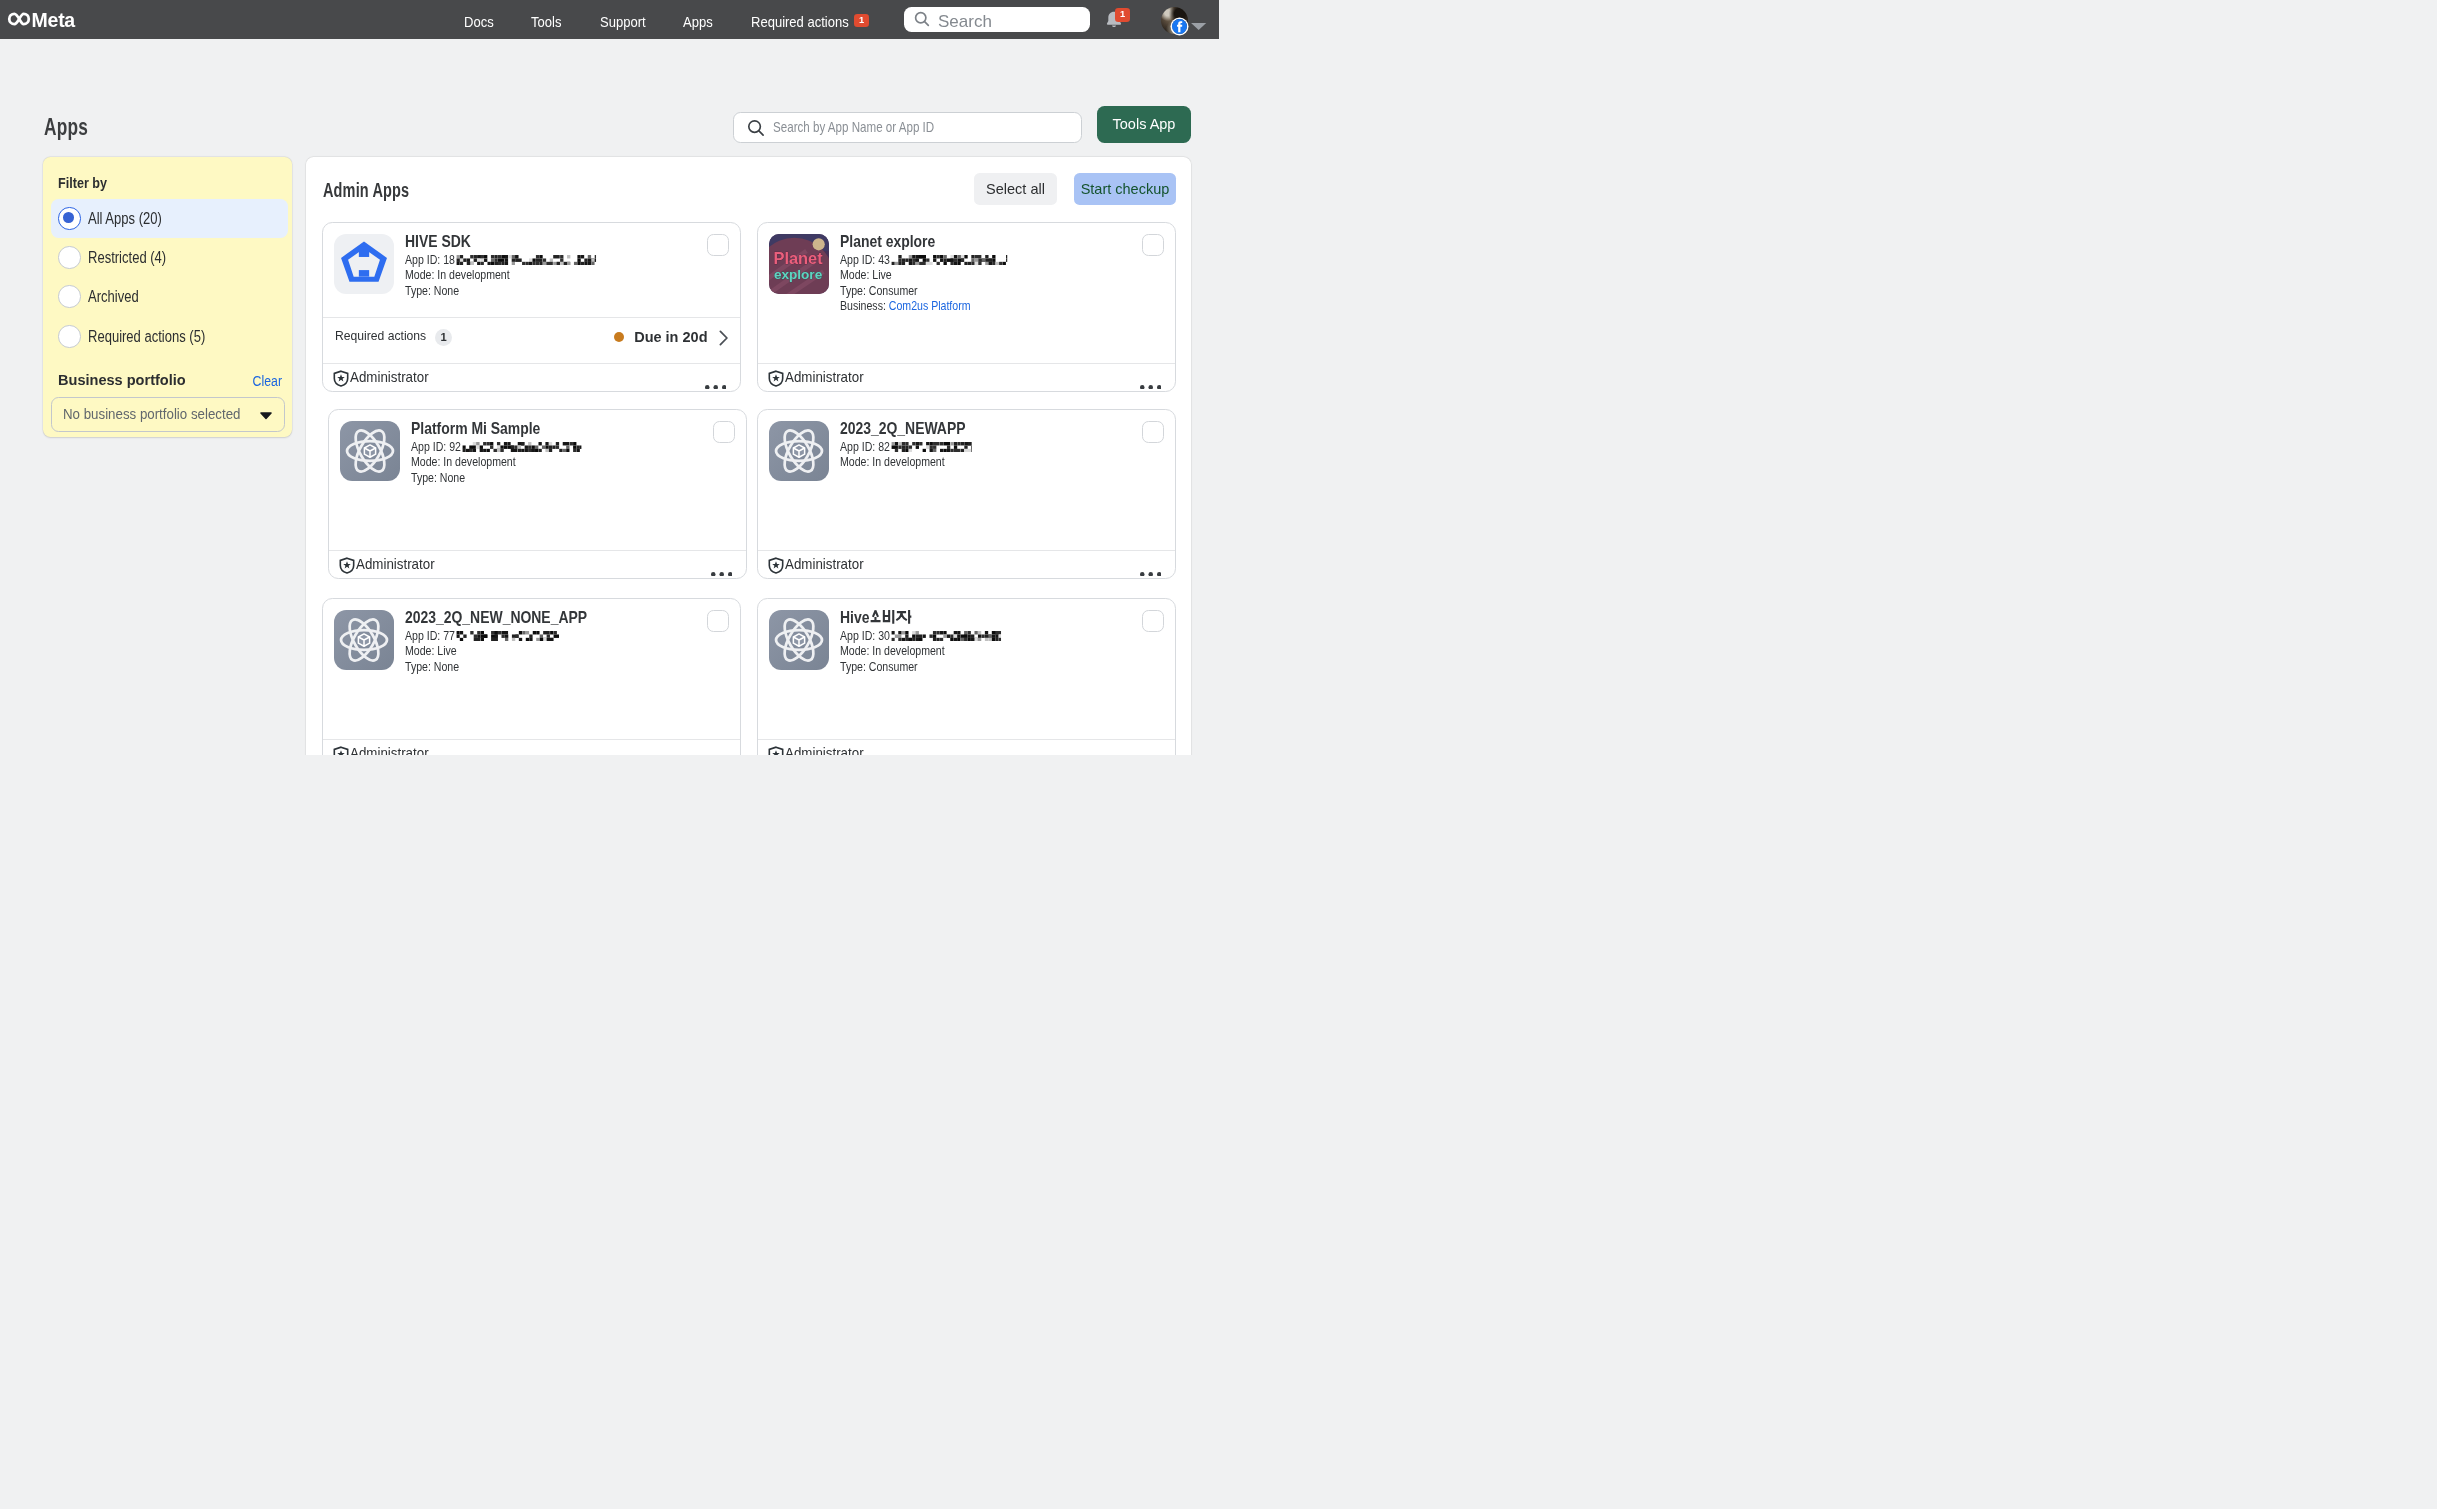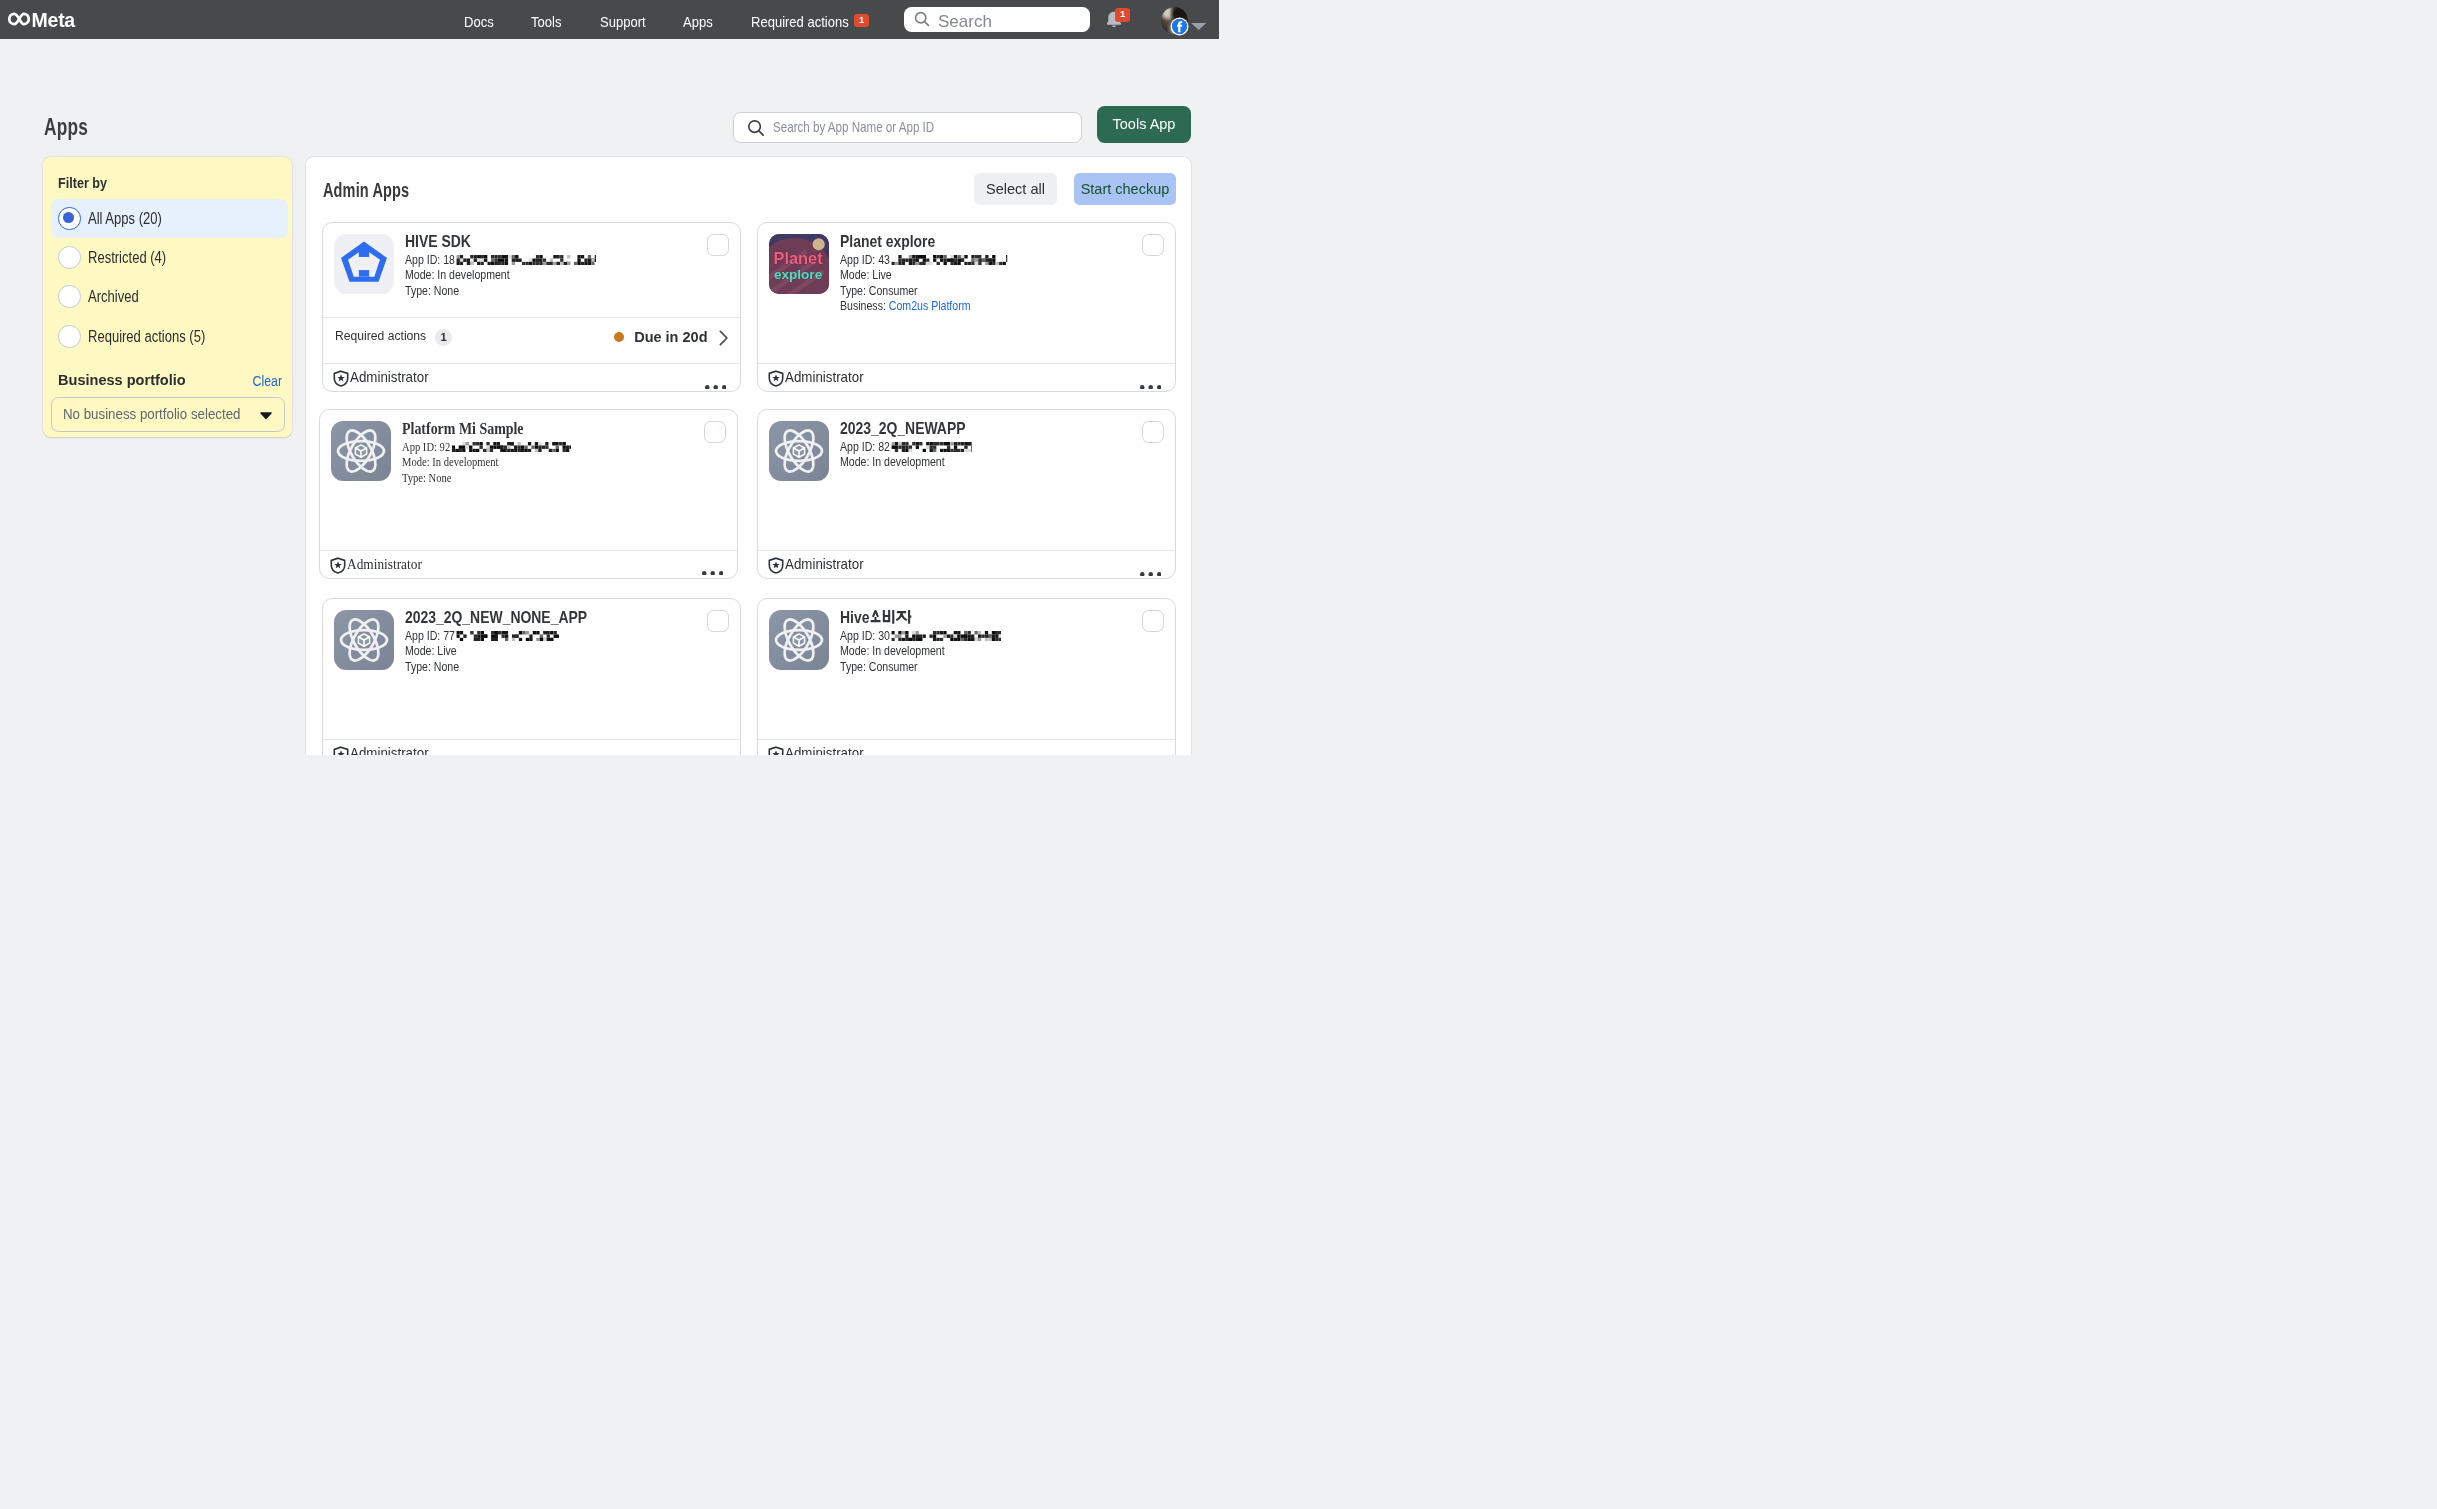--- a/index.html
+++ b/index.html
@@ -393,21 +393,21 @@
 <path d="M8.5 4.6 L9.6 7.4 L12.5 7.5 L10.2 9.3 L11 12.1 L8.5 10.4 L6 12.1 L6.8 9.3 L4.5 7.5 L7.4 7.4 Z" fill="#2c3338"></path>
 </svg></span>
       <span class="admin">Administrator</span>
     <span class="dots"><svg width="21.5" height="4.7" viewBox="0 0 23 5" fill="#383c40">
 <circle cx="2.4" cy="2.5" r="2.4"></circle>
           <circle cx="11.5" cy="2.5" r="2.4"></circle>
           <circle cx="20.6" cy="2.5" r="2.4"></circle>
         </svg></span>
   </div>
 </div>
-<div class="card" style="left:319px;top:409px;font-family:Liberation Serif, serif;">
+<div class="card" style="left:328px;top:409px;">
   <div class="appicon">
       <svg width="60" height="60" viewBox="0 0 64 64">
 <defs>
           <linearGradient id="ag" x1="0" y1="0" x2="1" y2="1">
 <stop offset="0" stop-color="#8d96a6"></stop>
             <stop offset="1" stop-color="#7a8494"></stop>
           </linearGradient>
         </defs>
 <rect width="64" height="64" rx="13" fill="url(#ag)"></rect>
 <g stroke="#f3f4f6" stroke-width="2.9" fill="none" opacity="0.96">

